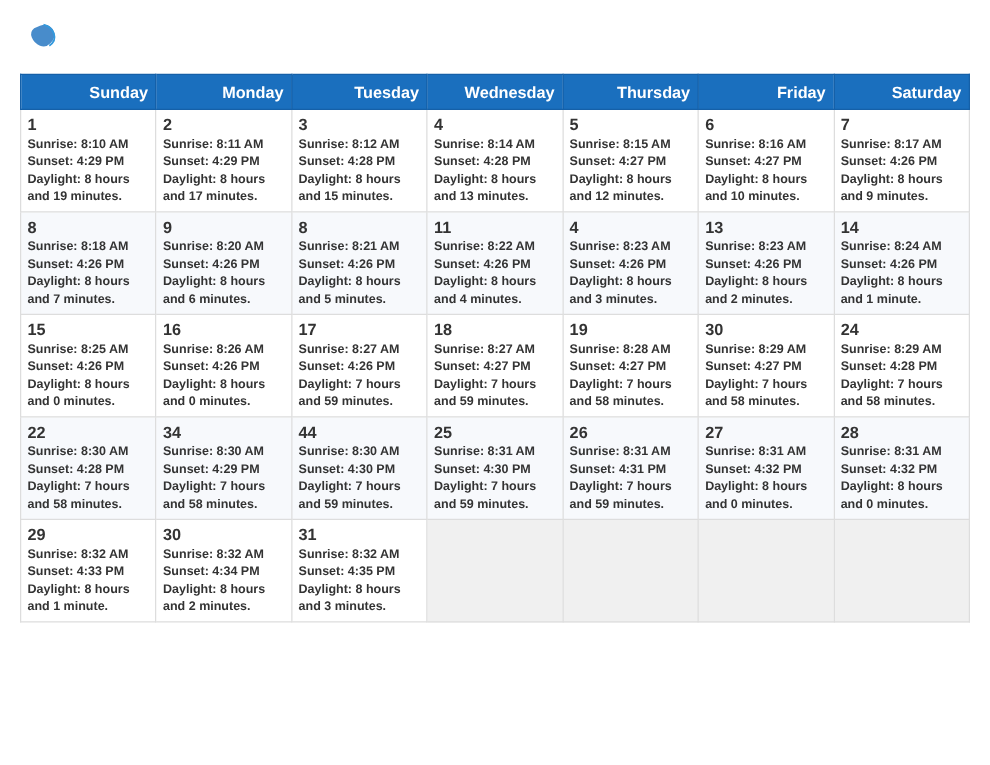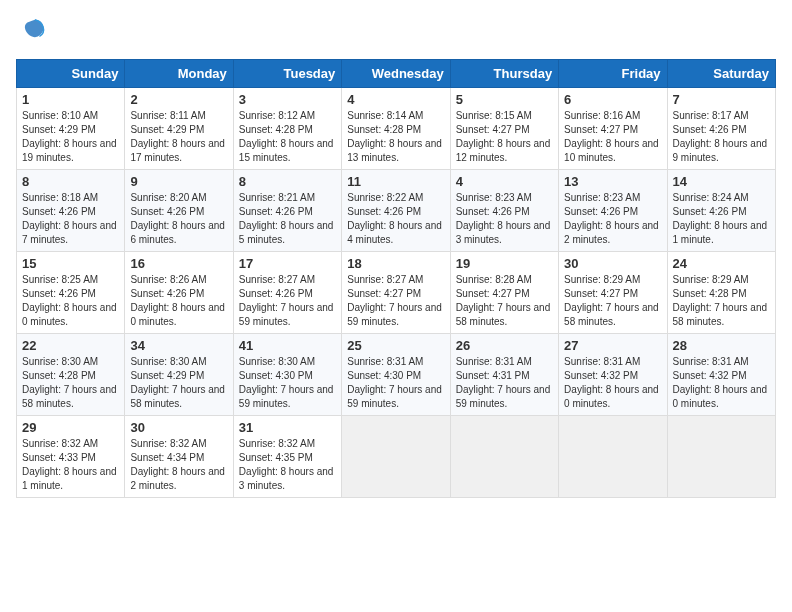--- a/index.html
+++ b/index.html
@@ -79,20 +79,21 @@
     .day-number {
       font-size: 13px;
       font-weight: bold;
       display: block;
       margin-bottom: 2px;
     }
     .day-info {
       font-size: 10px;
       line-height: 1.4;
       color: #333;
+      font-weight: bold;
     }
     .empty-cell {
       background: #f0f0f0 !important;
     }
   </style>
 </head>
 <body>
 
 <div class="header-area">
   <div class="logo">
@@ -217,21 +218,21 @@
       <tr>
         <td>
         <span class="day-number">22</span>
         <span class="day-info">Sunrise: 8:30 AM<br>Sunset: 4:28 PM<br>Daylight: 7 hours and 58 minutes.</span>
       </td>
         <td>
         <span class="day-number">34</span>
         <span class="day-info">Sunrise: 8:30 AM<br>Sunset: 4:29 PM<br>Daylight: 7 hours and 58 minutes.</span>
       </td>
         <td>
-        <span class="day-number">41</span>
+        <span class="day-number">44</span>
         <span class="day-info">Sunrise: 8:30 AM<br>Sunset: 4:30 PM<br>Daylight: 7 hours and 59 minutes.</span>
       </td>
         <td>
         <span class="day-number">25</span>
         <span class="day-info">Sunrise: 8:31 AM<br>Sunset: 4:30 PM<br>Daylight: 7 hours and 59 minutes.</span>
       </td>
         <td>
         <span class="day-number">26</span>
         <span class="day-info">Sunrise: 8:31 AM<br>Sunset: 4:31 PM<br>Daylight: 7 hours and 59 minutes.</span>
       </td>

